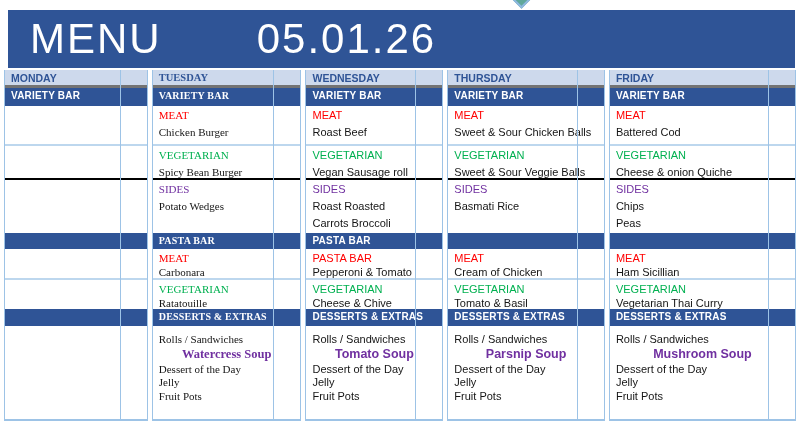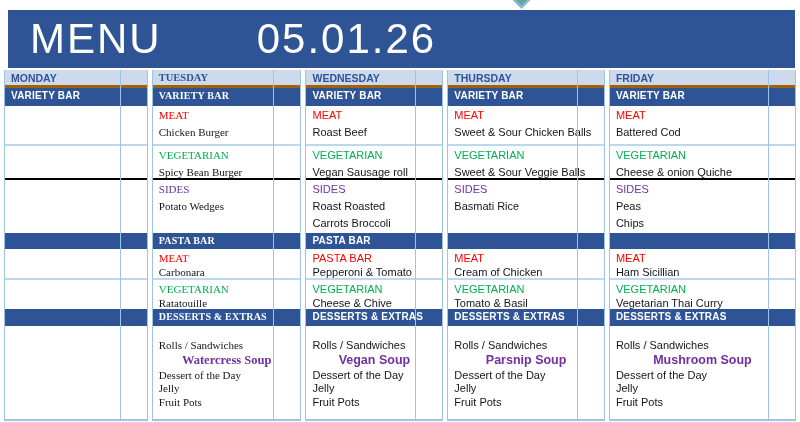--- a/index.html
+++ b/index.html
@@ -20,33 +20,33 @@
   
   .menu-table{position:absolute;left:4px;top:70px;width:792px;display:flex;}
   .day-col{position:relative;display:flex;flex-direction:column;
     border-left:1px solid #9dc3e6;border-right:1px solid #9dc3e6;
     border-bottom:2px solid #9dc3e6;margin-right:4px;}
   .day-col:last-child{margin-right:0;}
   .w-mon{width:146px;} .w-tue{width:152px;font-family:Liberation Serif, serif;} .w-wed{width:140px;}
   .w-thu{width:160px;} .w-fri{width:190px;}
   .subdiv{position:absolute;right:26px;top:0;bottom:0;width:1px;background:#9dc3e6;z-index:5;}
 
-  .r-dayhdr{height:18px;background:#cdd9ec;border-bottom:3px solid #a16207;
+  .r-dayhdr{height:18px;background:#cdd9ec;border-bottom:3px solid #737373;
     color:#2f5496;font-weight:bold;font-size:10.5px;padding:2px 0 0 6px;}
   .navy{background:#2f5496;color:#ffffff;font-weight:bold;font-size:10px;
     padding:2px 0 0 6px;letter-spacing:.2px;}
   .r-navy1{height:18px;}
   .r-pasta{height:16px;}
   .r-dhdr{height:17px;}
   .r-meat{height:38px;}
   .r-veg{height:34px;border-top:2px solid #bdd7ee;}
   .r-sides{height:55px;border-top:2px solid #000000;}
   .r-meat2{height:29px;}
   .r-veg2{height:31px;border-top:2px solid #bdd7ee;}
-  .r-dbody{height:93px;padding-top:12px;}
+  .r-dbody{height:93px;padding-top:6px;}
 
   .cat{font-size:11px;padding:3px 0 0 6px;line-height:12px;}
   .c-red{color:#ff0000;}
   .c-green{color:#00b050;}
   .c-purple{color:#7030a0;}
   .dish{font-size:11px;color:#151515;padding:0 0 0 6px;margin-top:5px;line-height:12px;}
   .dish.tight{margin-top:2px;}
   .d-line{font-size:11px;color:#151515;padding:2px 0 0 6px;line-height:11.5px;}
   .soup{font-size:12.5px;font-weight:bold;color:#7030a0;text-align:center;
     padding:2px 0 1px 0;line-height:13px;}
@@ -136,21 +136,21 @@
         <div class="cat c-red">PASTA BAR</div>
         <div class="dish tight">Pepperoni &amp; Tomato</div>
       </div>
       <div class="r-veg2">
         <div class="cat c-green">VEGETARIAN</div>
         <div class="dish tight">Cheese &amp; Chive</div>
       </div>
       <div class="navy r-dhdr">DESSERTS &amp; EXTRAS</div>
       <div class="r-dbody">
         <div class="d-line">Rolls / Sandwiches</div>
-        <div class="soup">Vegan Soup</div>
+        <div class="soup">Tomato Soup</div>
         <div class="d-line">Dessert of the Day</div>
         <div class="d-line">Jelly</div>
         <div class="d-line">Fruit Pots</div>
       </div>
     </div>
 
     <div class="day-col w-thu">
       <div class="subdiv"></div>
       <div class="r-dayhdr">THURSDAY</div>
       <div class="navy r-navy1">VARIETY BAR</div>
@@ -192,22 +192,22 @@
       <div class="r-meat">
         <div class="cat c-red">MEAT</div>
         <div class="dish">Battered Cod</div>
       </div>
       <div class="r-veg">
         <div class="cat c-green">VEGETARIAN</div>
         <div class="dish">Cheese &amp; onion Quiche</div>
       </div>
       <div class="r-sides">
         <div class="cat c-purple">SIDES</div>
+        <div class="dish">Chips</div>
         <div class="dish">Peas</div>
-        <div class="dish">Chips</div>
       </div>
       <div class="navy r-pasta"></div>
       <div class="r-meat2">
         <div class="cat c-red">MEAT</div>
         <div class="dish tight">Ham Sicillian</div>
       </div>
       <div class="r-veg2">
         <div class="cat c-green">VEGETARIAN</div>
         <div class="dish tight">Vegetarian Thai Curry</div>
       </div>

